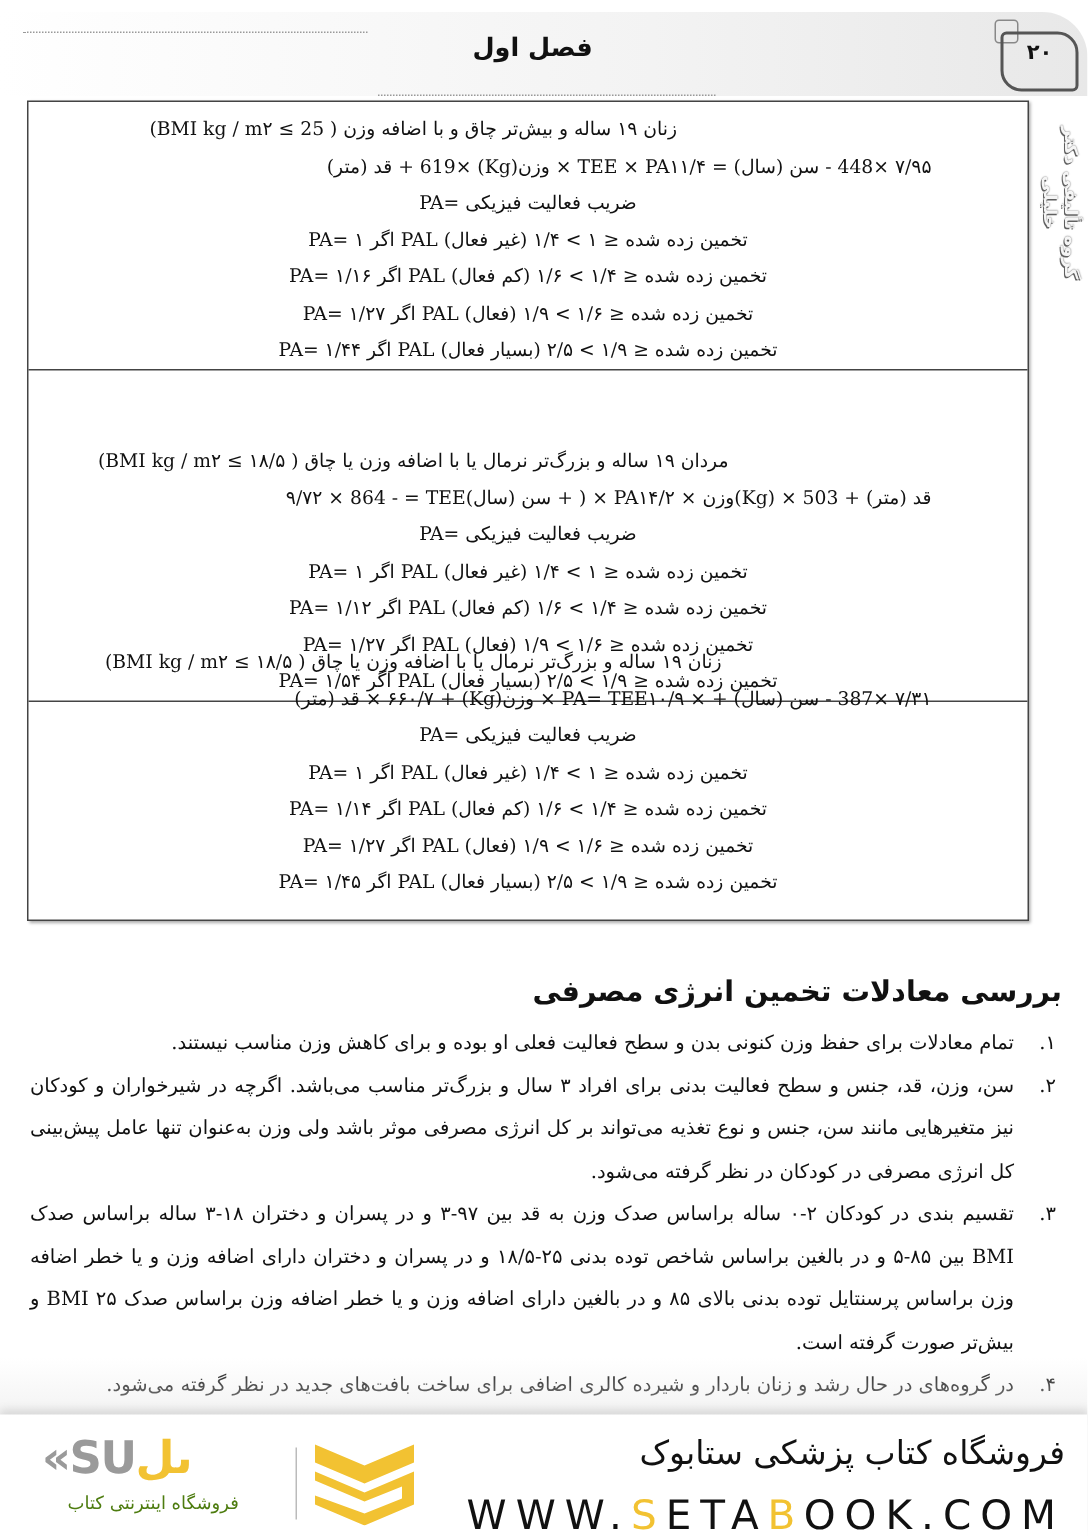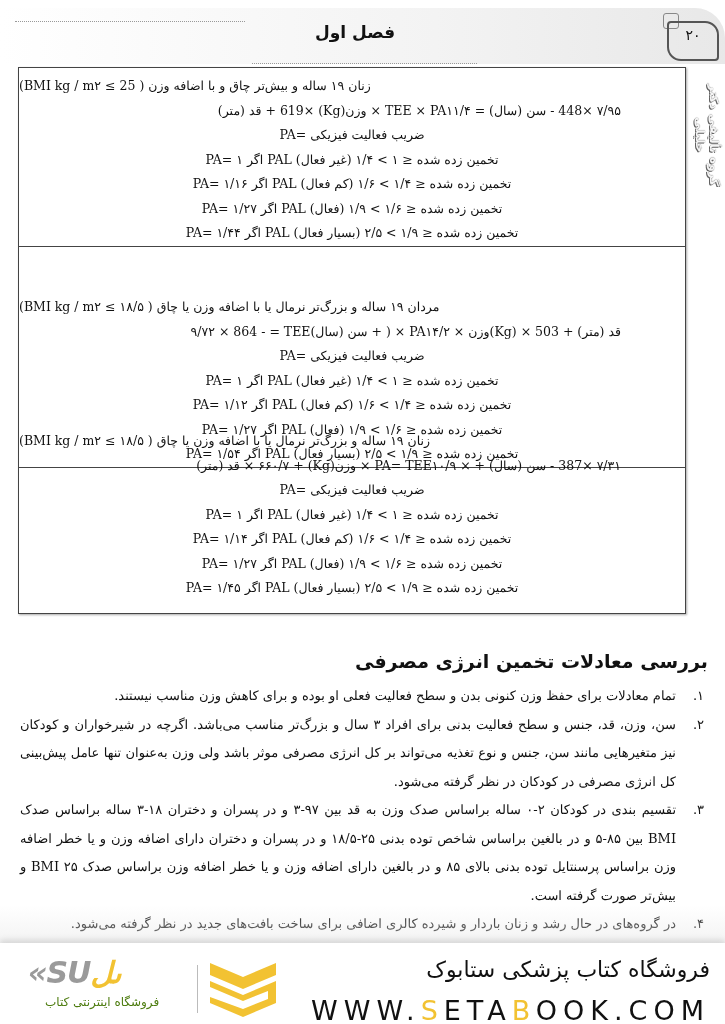--- a/index.html
+++ b/index.html
@@ -27,41 +27,41 @@
   .page-num-box {
     position:absolute; left:667px; top:21px; width:48px; height:36px;
     border:2px solid #555; border-radius:4px 14px 4px 14px; background:transparent;
   }
   .page-num-box-small {
     position:absolute; left:663px; top:13px; width:14px; height:14px;
     border:1.5px solid #888; border-radius:3px;
   }
   .page-num {
     position:absolute; left:667px; top:27px; width:52px; text-align:center;
-    font-family:"DejaVu Sans", sans-serif; font-size:14px; font-weight:normal;
+    font-family:"DejaVu Sans", sans-serif; font-size:14px; font-weight:bold;
   }
   .side-label {
     position:absolute; left:697px; top:75px; width:24px; height:120px;
     writing-mode:vertical-rl; font-family:"DejaVu Sans", sans-serif; font-weight:bold;
     font-size:12px; color:#f5f5f5; text-shadow:0 0 1px #444, 1px 1px 0 #666;
     direction:rtl; text-align:center;
   }
   .table {
     position:absolute; left:18px; top:67px; width:666px; height:545px;
     border:1.5px solid #444; box-shadow:1px 1px 2px #aaa;
   }
   .row {
     position:absolute; left:0; width:100%; border-bottom:1.5px solid #444;
     direction:rtl; text-align:center;
   }
   .row:last-child { border-bottom:none; }
   .row .line {
     font-size:12.5px; line-height:24.5px; white-space:nowrap; unicode-bidi:plaintext;
   }
-  .row .line.first { text-align:left; padding-right:153px; }
+  .row .line.first { text-align:center; padding-right:153px; }
   .row .line.eq { text-align:right; padding-right:64px; }
   .section-title {
     position:absolute; right:17px; top:650px; direction:rtl;
     font-family:"DejaVu Sans", sans-serif; font-weight:bold; font-size:19px;
   }
   .list {
     position:absolute; left:20px; top:682px; width:686px; direction:rtl;
     font-size:13px; line-height:28.5px; text-align:justify;
   }
   .list .item { position:relative; padding-right:30px; }
@@ -81,21 +81,21 @@
   .footer .url {
     position:absolute; right:15px; top:52px; font-family:"DejaVu Sans", sans-serif;
     font-size:27px; letter-spacing:6px; color:#111;
   }
   .footer .url .hl { color:#f2c232; }
   .footer .divider {
     position:absolute; left:197px; top:22px; width:1px; height:48px; background:#bbb;
   }
   .footer .logo-text {
     position:absolute; left:28px; top:12px; font-family:"DejaVu Sans", sans-serif;
-    font-size:30px; font-weight:bold; color:#9a9a9a; letter-spacing:-1px;font-style:italic;
+    font-size:30px; font-weight:bold; color:#9a9a9a; letter-spacing:-1px;
   }
   .footer .logo-text .y { color:#f2c232; }
   .footer .logo-sub {
     position:absolute; left:45px; top:52px; direction:rtl;
     font-family:"DejaVu Sans", sans-serif; font-size:12px; color:#4d7c0f;
   }
   .footer .chevron { position:absolute; left:208px; top:12px; }
 </style>
 </head>
 <body>

